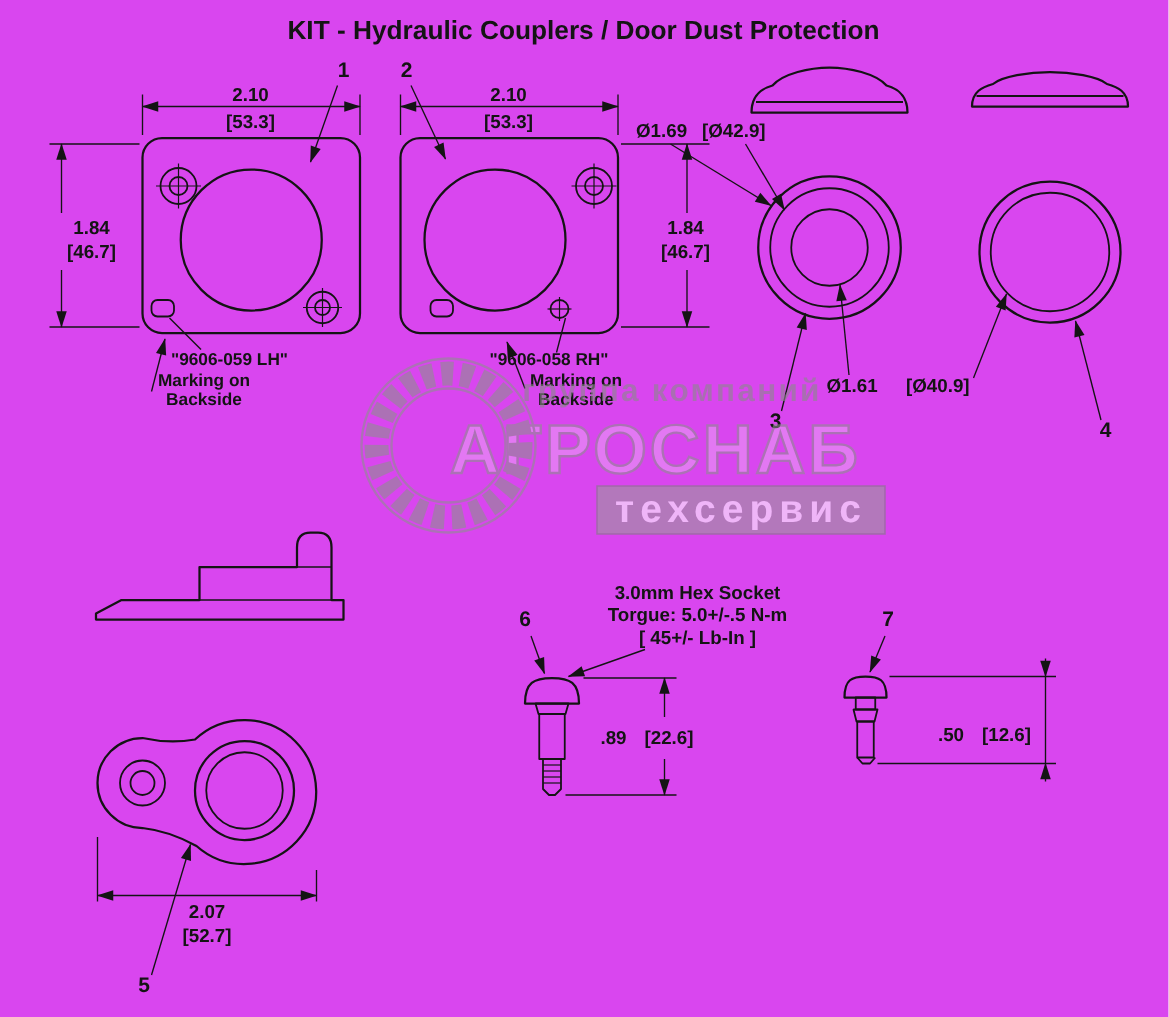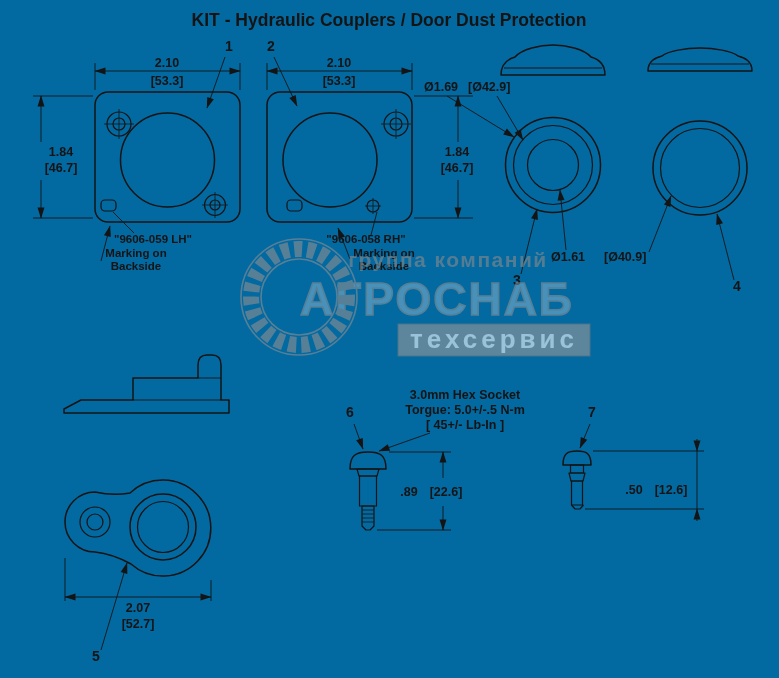--- a/index.html
+++ b/index.html
@@ -1,16 +1,16 @@
 <!DOCTYPE html>
 <html><head>
 <meta charset="utf-8">
 <style>
   html,body{margin:0;padding:0;background:#fff;}
-  #page{position:relative;width:779px;height:678px;background:#0369a1;overflow:hidden;
+  #page{position:relative;width:779px;height:678px;background:#d946ef;overflow:hidden;
         font-family:"Liberation Sans",sans-serif;}
   svg{position:absolute;left:0;top:0;}
   text{font-family:"Liberation Sans",sans-serif;fill:#141414;}
   .t-title{font-size:17.5px;font-weight:bold;}
   .t-dim{font-size:12.5px;font-weight:bold;}
   .t-num{font-size:14px;font-weight:bold;}
   .t-lbl{font-size:11.5px;font-weight:bold;}
   .outline{stroke:#141414;fill:none;stroke-width:1.5;stroke-linejoin:round;}
   .detail{stroke:#141414;fill:none;stroke-width:1.2;stroke-linejoin:round;}
   .thin{stroke:#141414;fill:none;stroke-width:0.9;}

